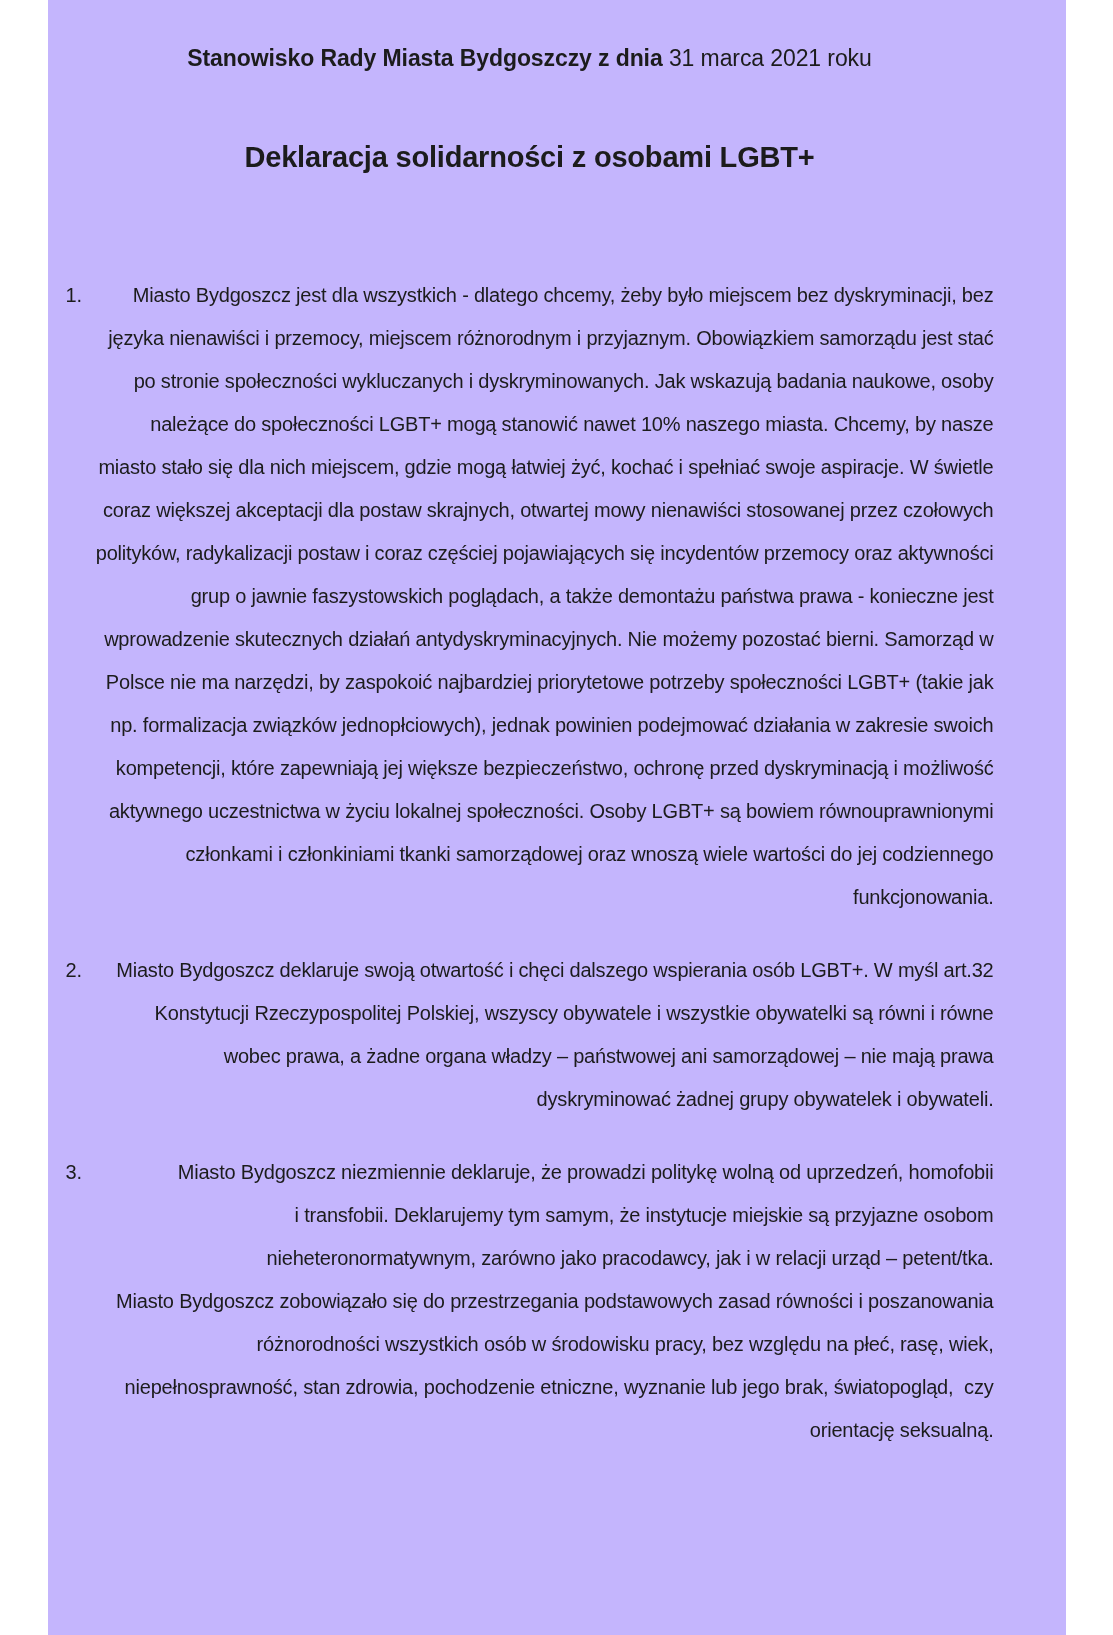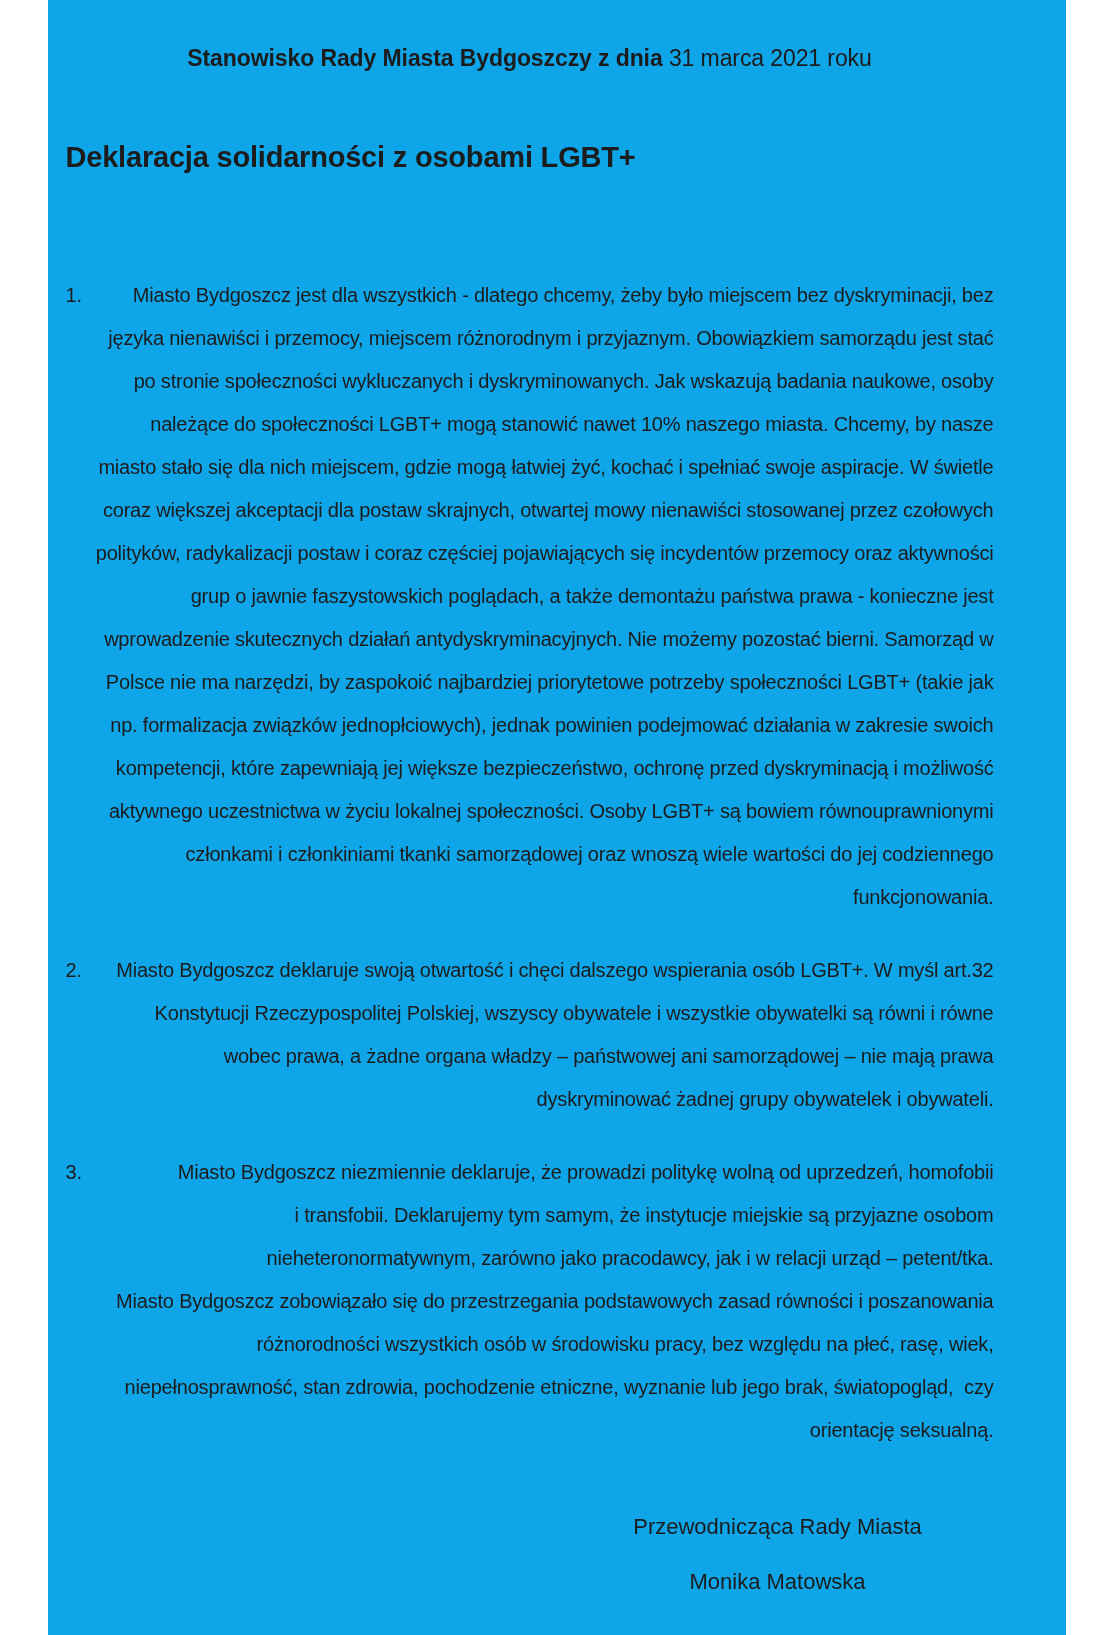--- a/index.html
+++ b/index.html
@@ -6,35 +6,36 @@
   html, body { margin: 0; padding: 0; }
   body {
     background: #ffffff;
     color: #1c1c1c;
     font-family: "Liberation Sans", "DejaVu Sans", sans-serif;
   }
   .page {
     width: 1018px;
     height: 1635px;
     margin: 0 auto;
-    background: #0ea5e9;
+    background: #c4b5fd;
     padding: 44px 72px 0 18px;
     overflow: hidden;
     position: relative;
   }
   .doc-header {
     margin: 0;
     text-align: center;
     font-size: 23px;
     line-height: 28px;
     letter-spacing: -0.1px;
   }
   .doc-header .hdr-bold { font-weight: bold; }
   .doc-title {
     margin: 68px 0 16px 0;
+    text-align: center;
     font-size: 29px;
     line-height: 34px;
     font-weight: bold;
     letter-spacing: -0.2px;
   }
   .paragraphs { margin-top: 100px; }
   .para {
     display: flex;
     align-items: flex-start;
     margin: 0 0 30px 0;
@@ -87,18 +88,14 @@
     </div>
 
     <div class="para extra-gap">
       <span class="para-num">3.</span>
       <p class="para-text">Miasto Bydgoszcz niezmiennie deklaruje, że prowadzi politykę wolną od uprzedzeń, homofobii i&nbsp;transfobii. Deklarujemy tym samym, że instytucje miejskie są przyjazne osobom nieheteronormatywnym, zarówno jako pracodawcy, jak i w relacji urząd – petent/tka.
 Miasto Bydgoszcz zobowiązało się do przestrzegania podstawowych zasad równości i poszanowania różnorodności wszystkich osób w środowisku pracy, bez względu na płeć, rasę, wiek, niepełnosprawność, stan zdrowia, pochodzenie etniczne, wyznanie lub jego brak, światopogląd,  czy orientację seksualną.</p>
     </div>
 
   </div>
 
-  <div class="signature">
-    <p class="sig-role">Przewodnicząca Rady Miasta</p>
-    <p class="sig-name">Monika Matowska</p>
-  </div>
 
 </div>
 
 </body></html>

